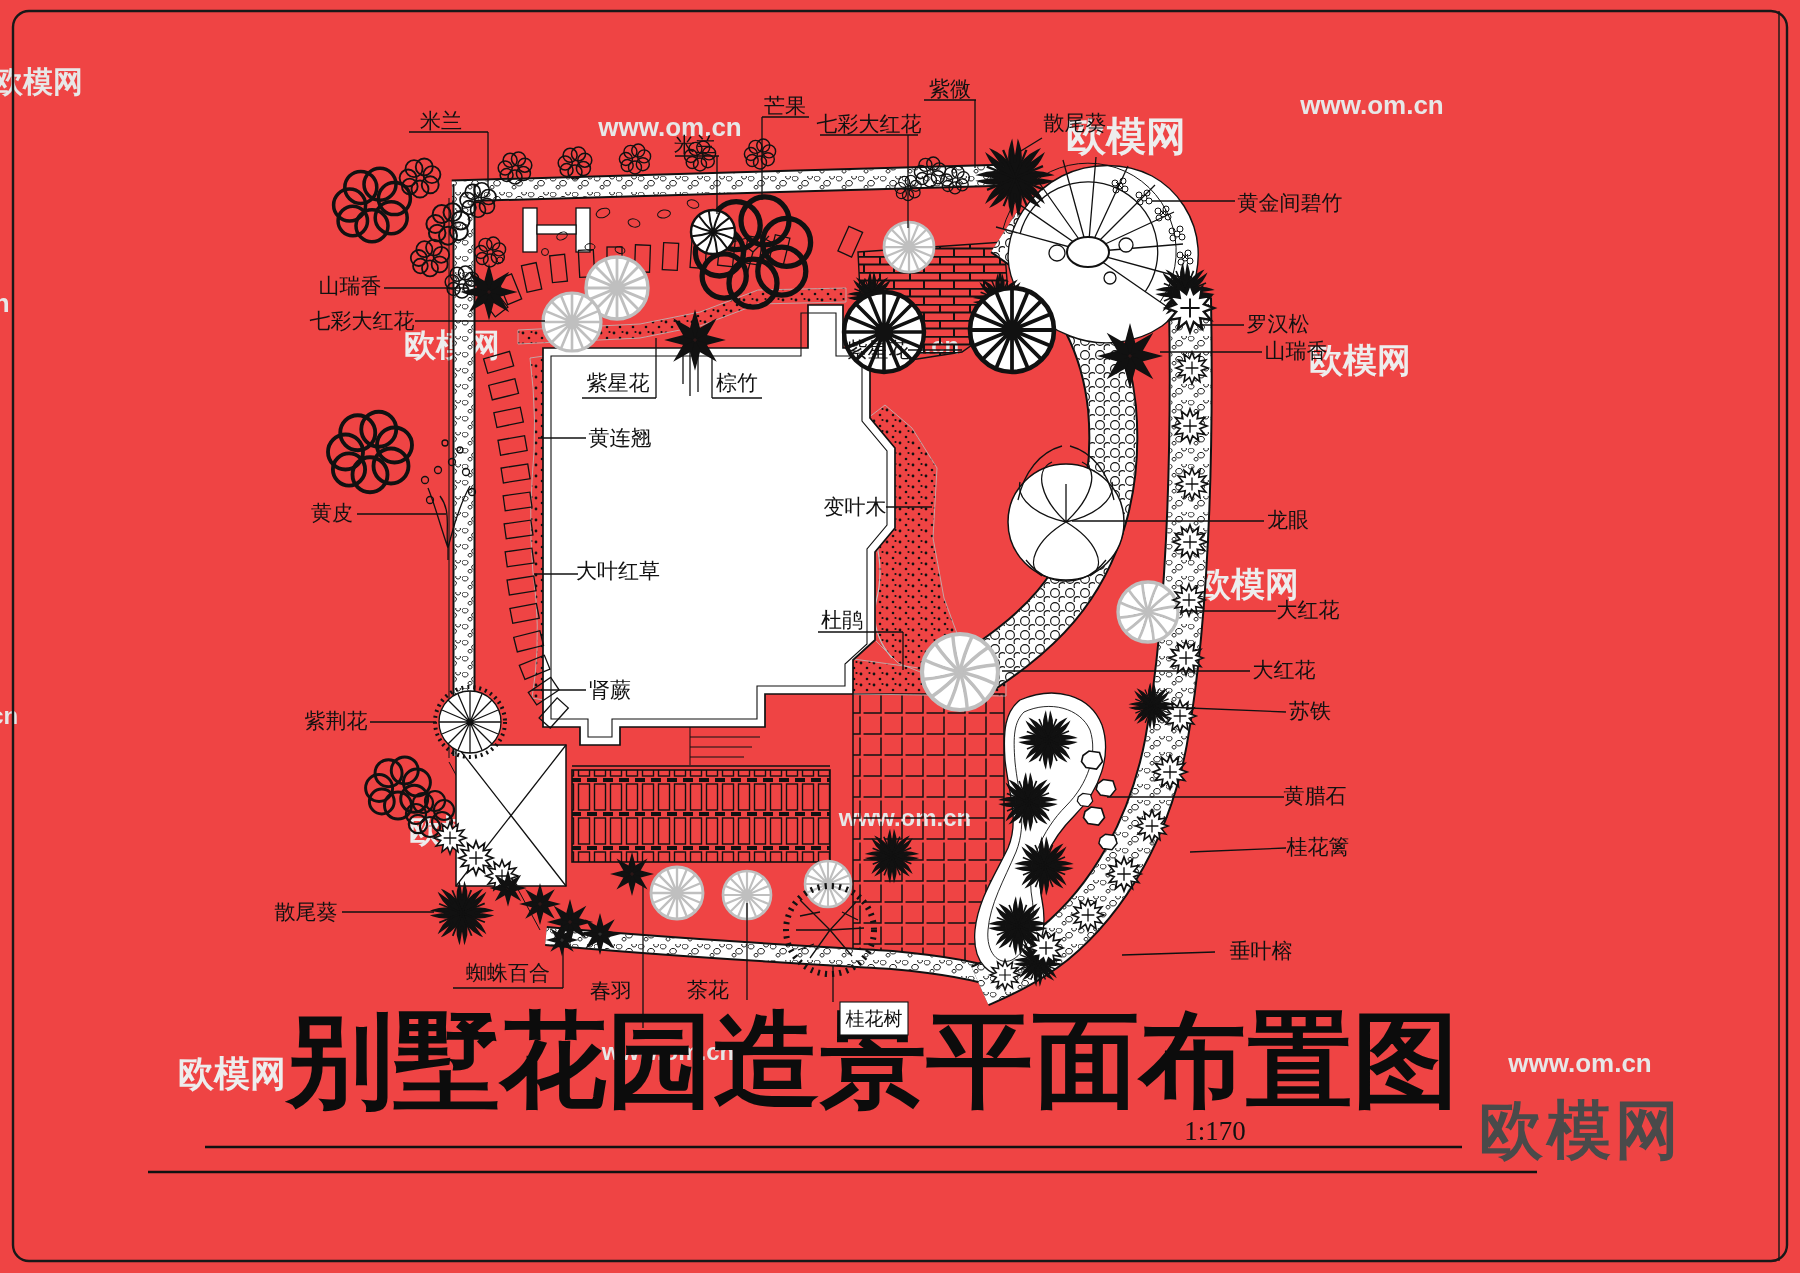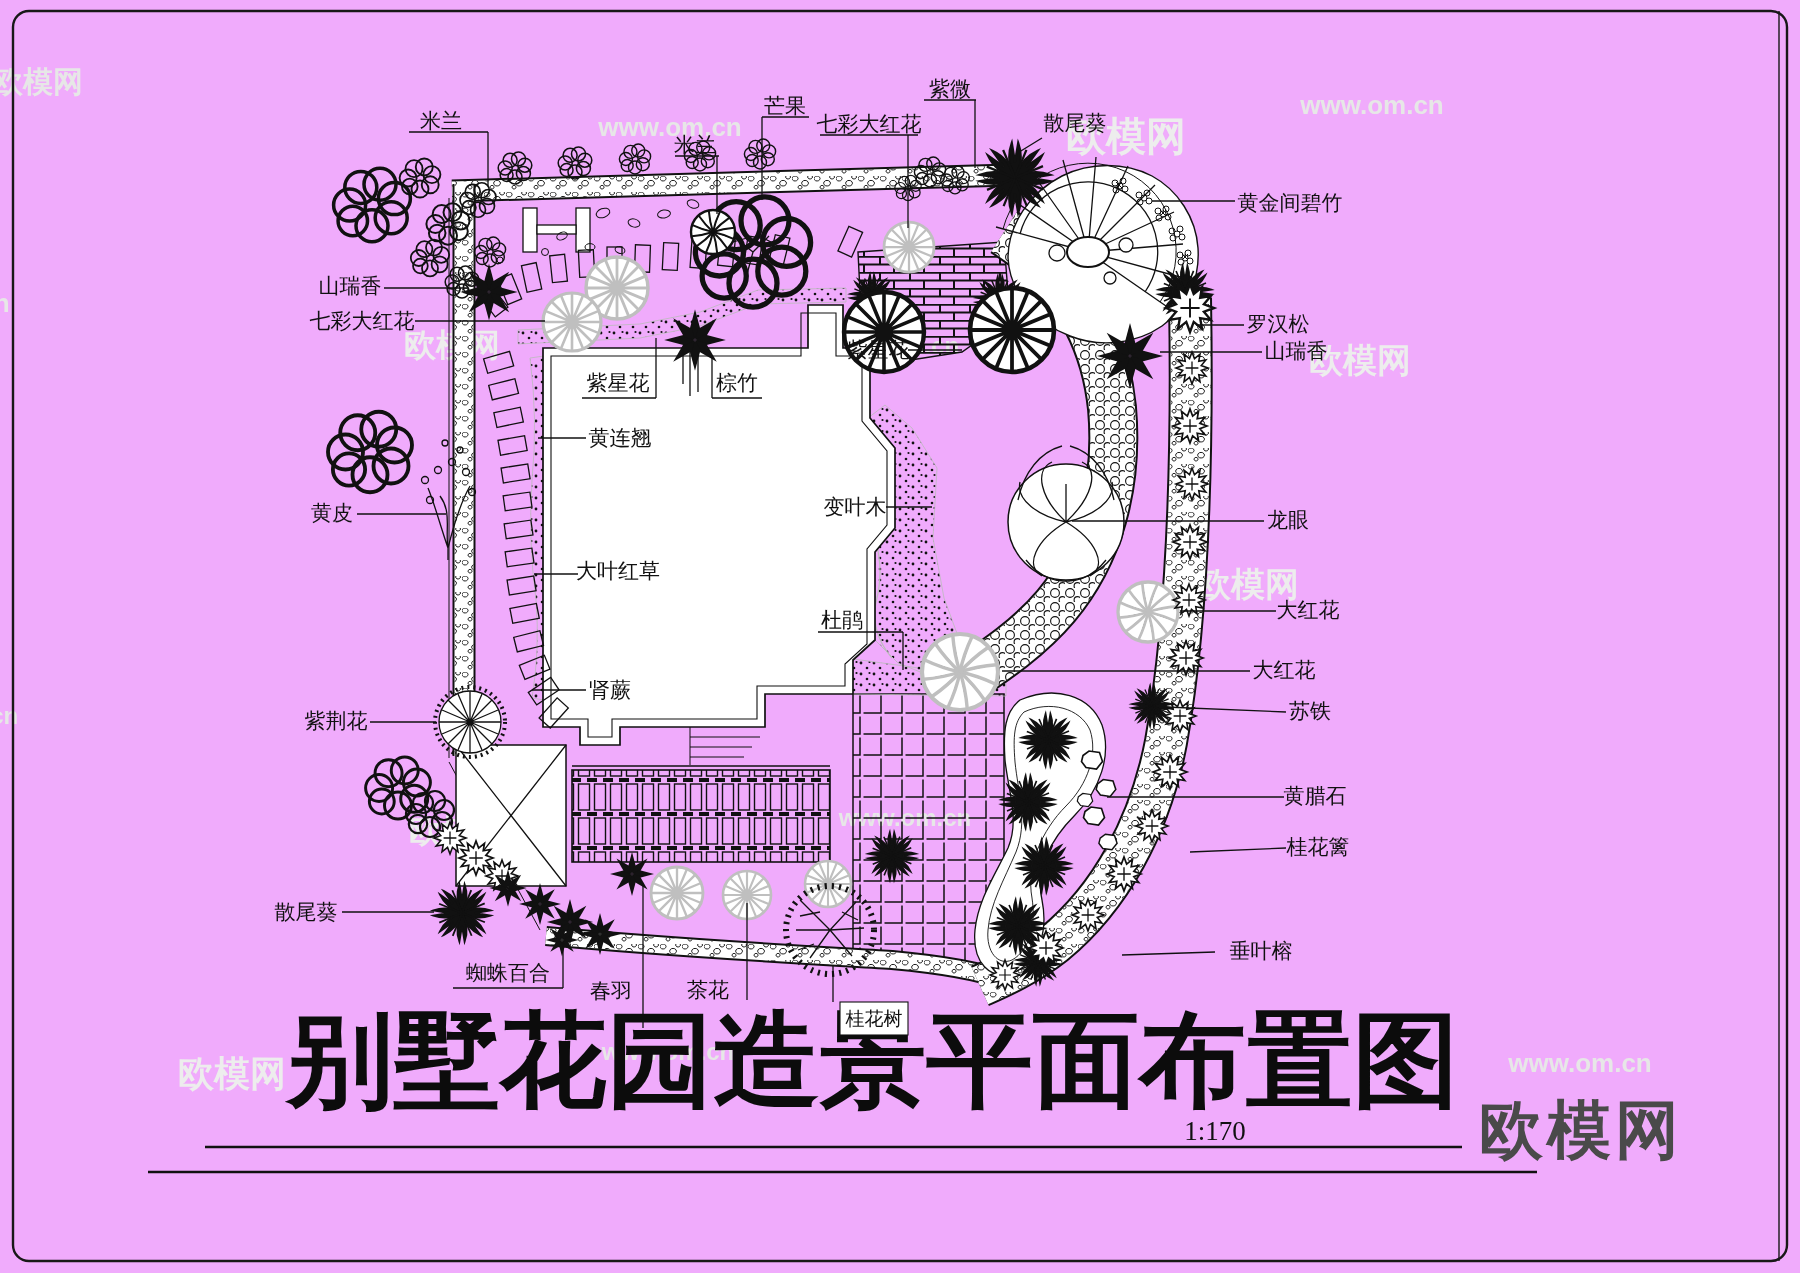--- a/index.html
+++ b/index.html
@@ -1,16 +1,16 @@
 <!DOCTYPE html>
 <html><head>
 <meta charset="utf-8">
 <style>
   html,body{margin:0;padding:0;background:#fff;}
-  .stage{position:relative;width:1800px;height:1273px;background:#f0abfc;overflow:hidden;}
+  .stage{position:relative;width:1800px;height:1273px;background:#ef4444;overflow:hidden;}
   svg{display:block}
   .ln{stroke:#111;fill:none;stroke-width:1.3px;}
   .th{stroke-width:2px;}
   .thin{stroke-width:1px;}
   .wfill{fill:#fff;}
   .gray{stroke:#bfbfbf;}
   text{user-select:none;}
   .lbl{font-family:"Liberation Serif","DejaVu Serif",serif;font-size:21px;fill:#111;text-anchor:middle;}
   .lbl-s{font-size:19px;}
   .wm{font-family:"Liberation Sans","DejaVu Sans",sans-serif;fill:#e7e7e7;text-anchor:middle;font-weight:bold;}

